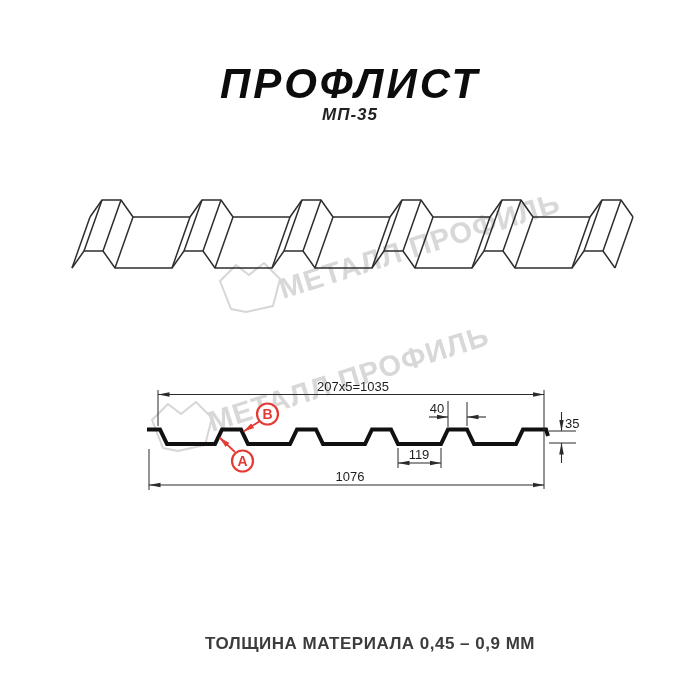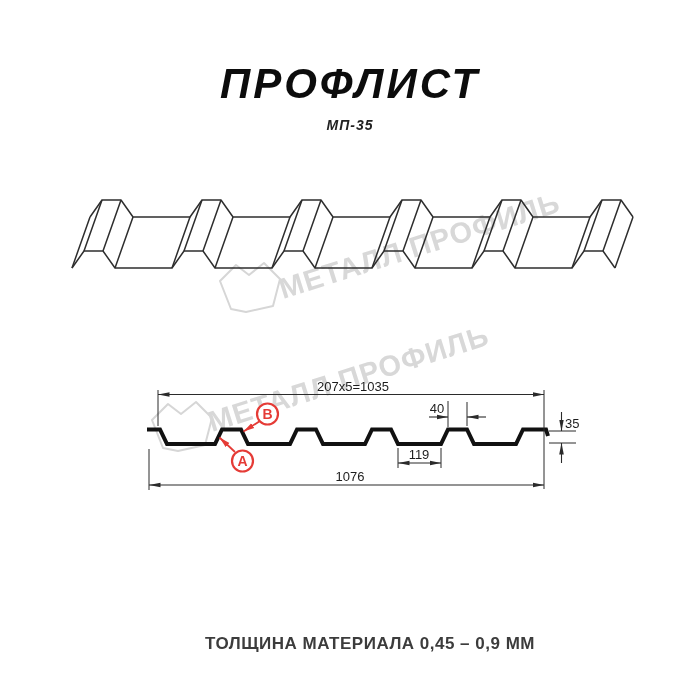--- a/index.html
+++ b/index.html
@@ -2,21 +2,21 @@
 <html><head>
 <meta charset="utf-8">
 <style>
   html,body{margin:0;padding:0;}
   body{
     width:700px;height:700px;background:#ffffff;position:relative;overflow:hidden;
     font-family:"Liberation Sans", sans-serif;
   }
   .hdr{position:absolute;left:0;width:700px;text-align:center;font-style:italic;}
   .title{top:60px;font-size:42px;font-weight:800;letter-spacing:3px;color:#0c0c0c;}
-  .subtitle{top:105px;font-size:14px;font-weight:700;letter-spacing:1px;color:#222;margin-top:12px;}
+  .subtitle{top:105px;font-size:17px;font-weight:700;letter-spacing:1px;color:#222;}
   .footer{position:absolute;left:0;top:634px;width:700px;text-align:center;
     font-size:17px;font-weight:700;letter-spacing:0.5px;color:#3c3c3c;margin-left:20px;}
   svg.scene{position:absolute;left:0;top:0;}
   .wm-text{font-size:29px;font-weight:bold;letter-spacing:1px;fill:#d8d8d8;}
   .wm-shape{fill:none;stroke:#d6d6d6;stroke-width:2;stroke-linejoin:round;}
   .edge3d{fill:none;stroke:#2e2e2e;stroke-width:1.5;stroke-linejoin:round;}
   .profile{fill:none;stroke:#111;stroke-width:4;stroke-linejoin:miter;}
   .ext{stroke:#2b2b2b;stroke-width:1;}
   .dim{stroke:#2b2b2b;stroke-width:1.1;}
   .dimtxt{font-size:13px;fill:#1d1d1d;}

